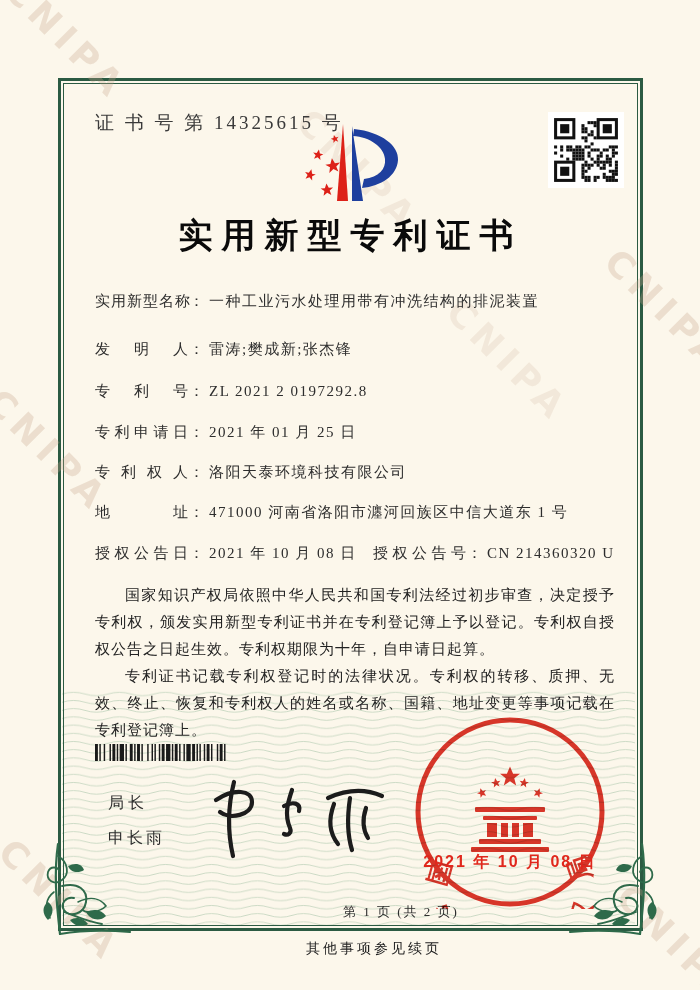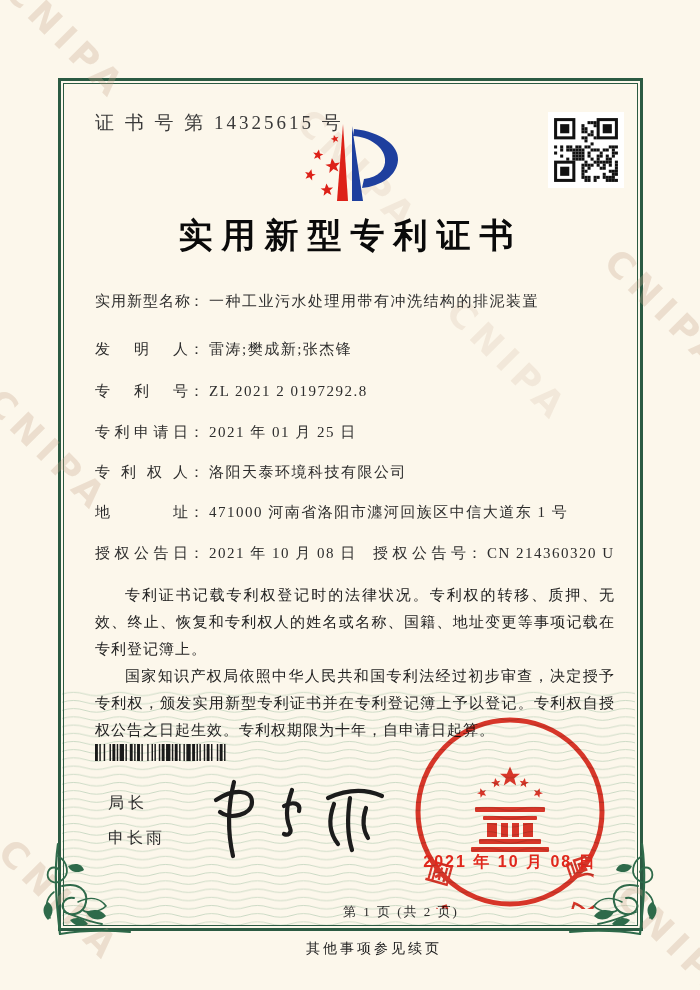--- a/index.html
+++ b/index.html
@@ -297,22 +297,22 @@
 <div class="field-row" style="top:544px;width:520px;">
   <span>
     <span class="flabel">授权公告日</span><span class="fcolon">：</span><span class="fvalue">2021 年 10 月 08 日</span>
   </span>
   <span class="grant-right">
     <span class="flabel">授权公告号</span><span class="fcolon">：</span><span class="fvalue">CN 214360320 U</span>
   </span>
 </div>
 
 <div class="body-text">
+  <p>国家知识产权局依照中华人民共和国专利法经过初步审查，决定授予专利权，颁发实用新型专利证书并在专利登记簿上予以登记。专利权自授权公告之日起生效。专利权期限为十年，自申请日起算。</p>
   <p>专利证书记载专利权登记时的法律状况。专利权的转移、质押、无效、终止、恢复和专利权人的姓名或名称、国籍、地址变更等事项记载在专利登记簿上。</p>
-  <p>国家知识产权局依照中华人民共和国专利法经过初步审查，决定授予专利权，颁发实用新型专利证书并在专利登记簿上予以登记。专利权自授权公告之日起生效。专利权期限为十年，自申请日起算。</p>
 </div>
 
 <svg class="barcode" id="barcode" viewBox="0 0 190 17" preserveAspectRatio="none" xmlns="http://www.w3.org/2000/svg">
     <rect x="0" y="0" width="2.9" height="17" fill="#1a1a1a"></rect>
     <rect x="4.35" y="0" width="1.45" height="17" fill="#1a1a1a"></rect>
     <rect x="8.7" y="0" width="1.45" height="17" fill="#1a1a1a"></rect>
     <rect x="14.499999999999998" y="0" width="1.45" height="17" fill="#1a1a1a"></rect>
     <rect x="17.4" y="0" width="2.9" height="17" fill="#1a1a1a"></rect>
     <rect x="21.749999999999996" y="0" width="1.45" height="17" fill="#1a1a1a"></rect>
     <rect x="24.649999999999995" y="0" width="4.35" height="17" fill="#1a1a1a"></rect>

